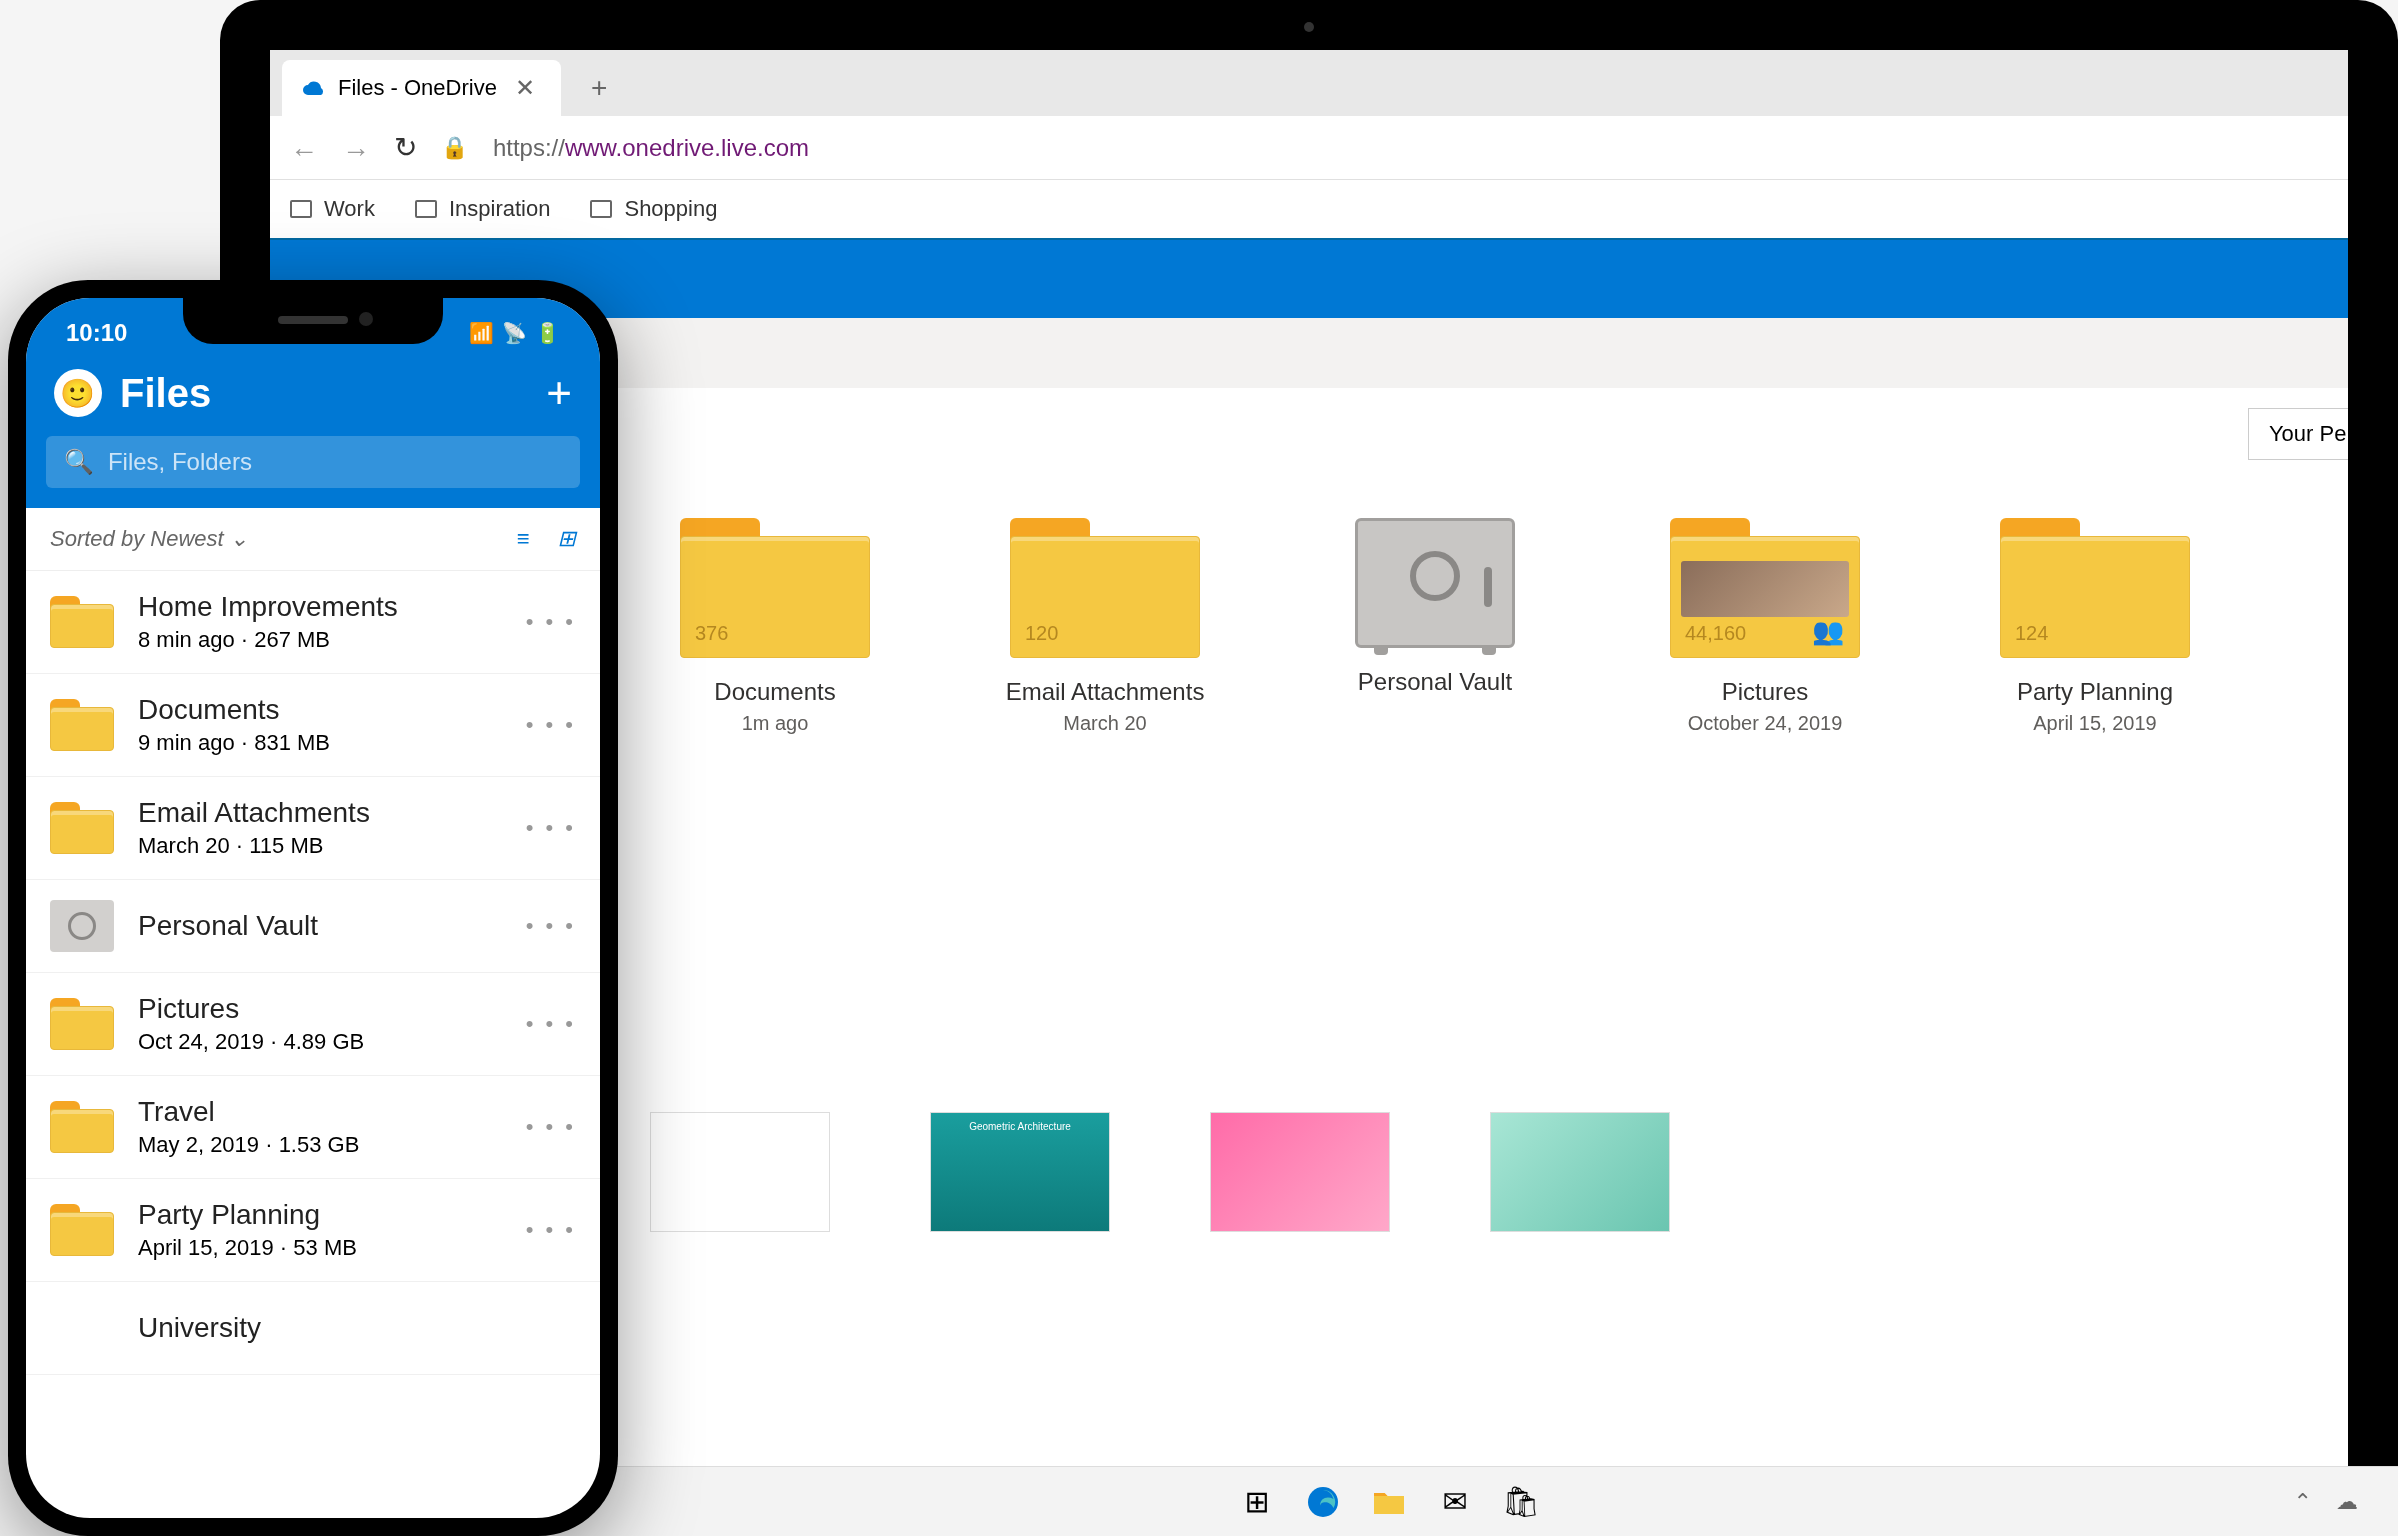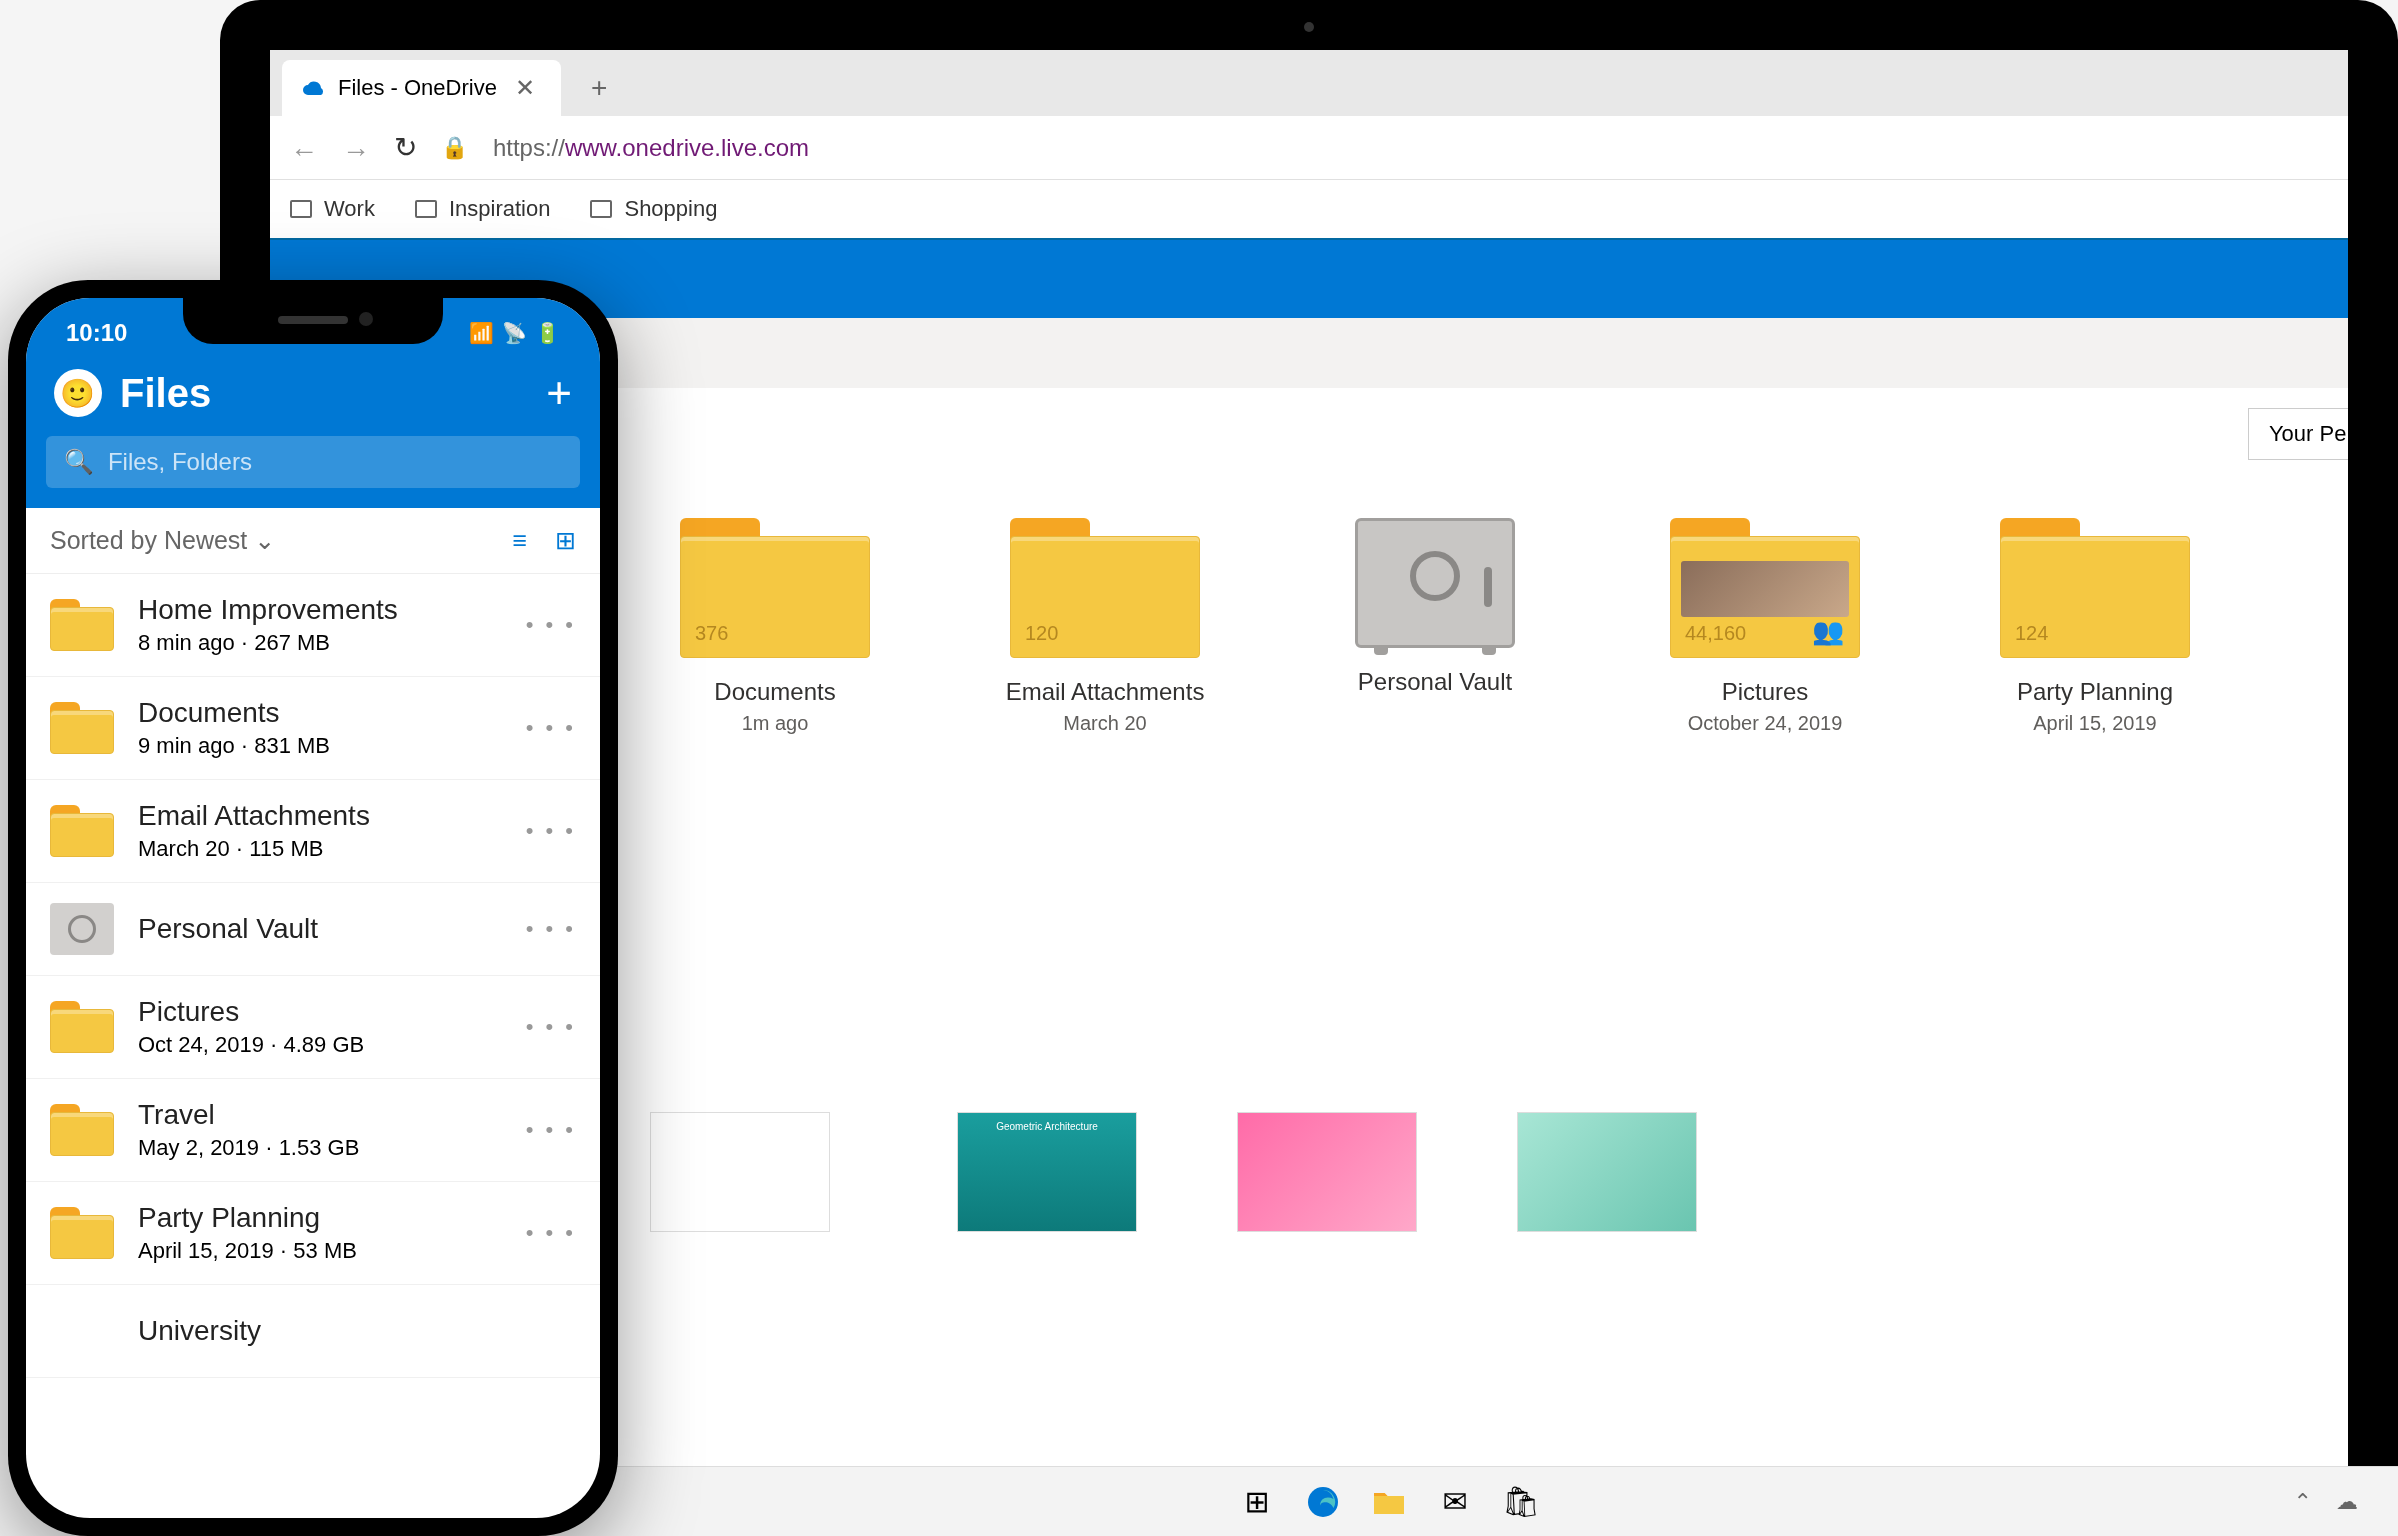--- a/index.html
+++ b/index.html
@@ -55,21 +55,21 @@
 
 .vault-icon { width: 160px; height: 130px; margin: 0 auto 20px; background: #c8c6c4; border-radius: 6px; position: relative; border: 3px solid #a19f9d; }
 .vault-dial { position: absolute; top: 30px; left: 50%; transform: translateX(-50%); width: 50px; height: 50px; border: 6px solid #8a8886; border-radius: 50%; }
 .vault-handle { position: absolute; top: 46px; right: 20px; width: 8px; height: 40px; background: #8a8886; border-radius: 4px; }
 .vault-feet { position: absolute; bottom: -10px; width: 100%; display: flex; justify-content: space-between; padding: 0 16px; }
 .vault-feet span { width: 14px; height: 10px; background: #a19f9d; border-radius: 0 0 4px 4px; }
 
 .doc-row { display: flex; gap: 100px; margin-top: 80px; padding-left: 50px; }
 .doc-thumb { width: 180px; height: 120px; background: #fff; border: 1px solid #ddd; position: relative; overflow: hidden; }
 .doc-thumb.pink { background: linear-gradient(135deg,#ff6ba8,#ffa8c9); }
-.doc-thumb.teal { background: linear-gradient(180deg,#1a9e9e,#0d7a7a); margin-left: 27px; }
+.doc-thumb.teal { background: linear-gradient(180deg,#1a9e9e,#0d7a7a); }
 .doc-thumb.mint { background: linear-gradient(135deg,#a8e6d5,#6ac5b0); }
 .doc-text { font-size: 10px; padding: 8px; color: #333; text-align: center; }
 
 
 .taskbar { position: absolute; bottom: 0; left: 380px; right: 0; height: 70px; background: #f3f3f3; display: flex; align-items: center; justify-content: center; gap: 24px; border-top: 1px solid #ddd; }
 .tb-app { width: 42px; height: 42px; display: flex; align-items: center; justify-content: center; font-size: 30px; }
 .tb-tray { position: absolute; right: 40px; display: flex; gap: 24px; align-items: center; color: #666; font-size: 22px; }
 
 
 .phone { position: absolute; left: 8px; top: 280px; width: 610px; height: 1256px; background: #000; border-radius: 80px; padding: 18px; box-shadow: 0 20px 80px rgba(0,0,0,0.4); }
@@ -82,21 +82,21 @@
 .status-icons { display: flex; gap: 8px; align-items: center; font-size: 20px; }
 
 .phone-hdr { background: #0078d4; padding: 10px 28px 18px; display: flex; align-items: center; gap: 18px; }
 .avatar { width: 48px; height: 48px; border-radius: 50%; background: #fff; display: flex; align-items: center; justify-content: center; font-size: 28px; }
 .phone-title { color: #fff; font-size: 40px; font-weight: 700; flex: 1; }
 .phone-add { color: #fff; font-size: 44px; font-weight: 200; }
 
 .phone-search { background: #0078d4; padding: 0 20px 20px; }
 .phone-search-box { background: rgba(255,255,255,0.2); border-radius: 6px; padding: 12px 18px; color: #cce4f7; font-size: 24px; display: flex; align-items: center; gap: 14px; }
 
-.phone-sort { padding: 18px 24px; display: flex; align-items: center; justify-content: space-between; color: #666; font-size: 25px; border-bottom: 1px solid #eee; }
+.phone-sort { padding: 18px 24px; display: flex; align-items: center; justify-content: space-between; color: #666; font-size: 22px; border-bottom: 1px solid #eee; font-style: italic; }
 .sort-icons { display: flex; gap: 28px; color: #0078d4; }
 
 .phone-list { }
 .p-item { display: flex; align-items: center; padding: 20px 24px; gap: 24px; border-bottom: 1px solid #f0f0f0; }
 .p-folder { width: 64px; height: 52px; position: relative; flex-shrink: 0; }
 .p-folder .folder-back { width: 30px; height: 14px; }
 .p-folder .folder-front { top: 8px; }
 .p-vault { width: 64px; height: 52px; background: #d2d0ce; border-radius: 4px; position: relative; flex-shrink: 0; }
 .p-vault::after { content: ''; position: absolute; top: 12px; left: 50%; transform: translateX(-50%); width: 22px; height: 22px; border: 3px solid #8a8886; border-radius: 50%; }
 .p-info { flex: 1; }

